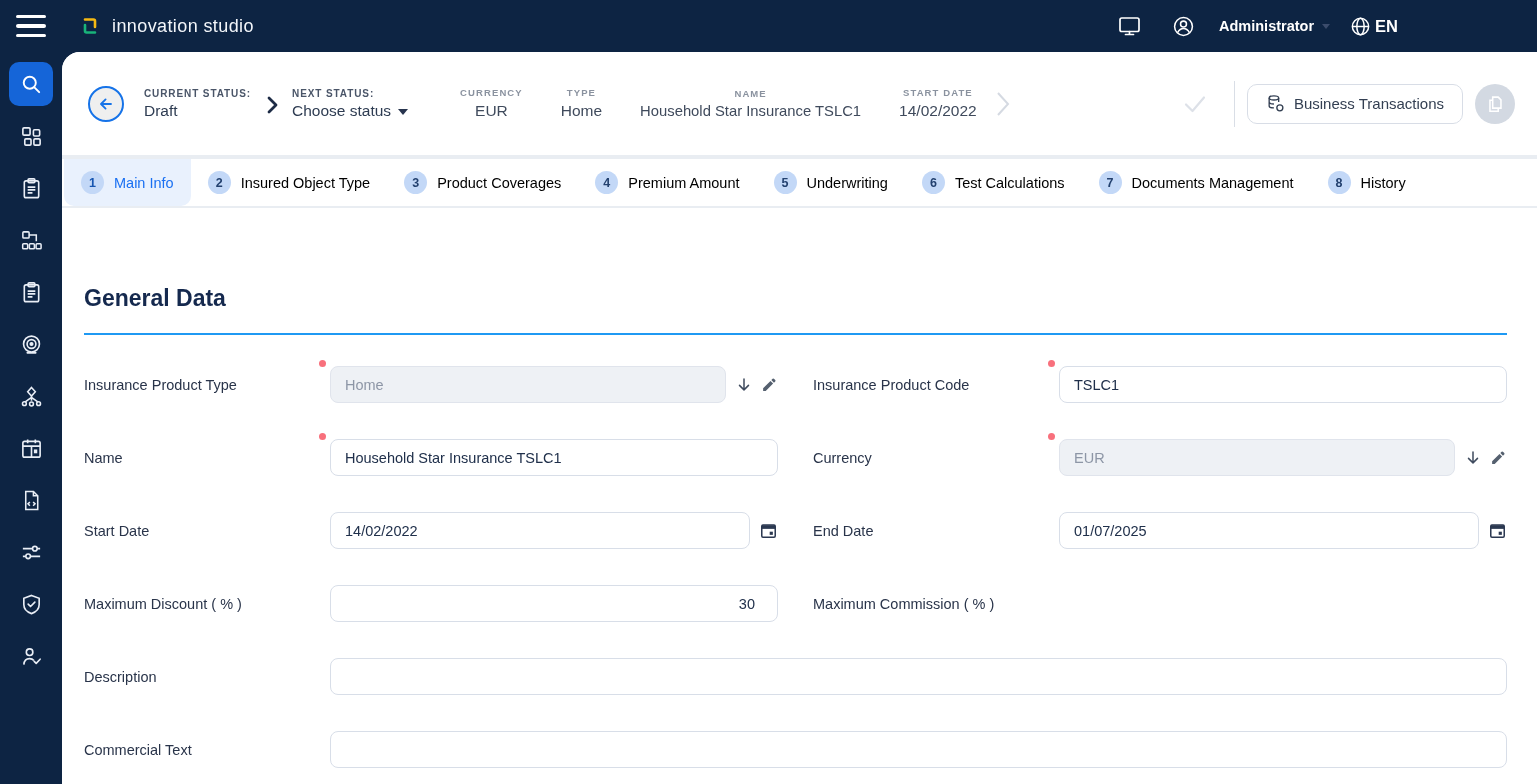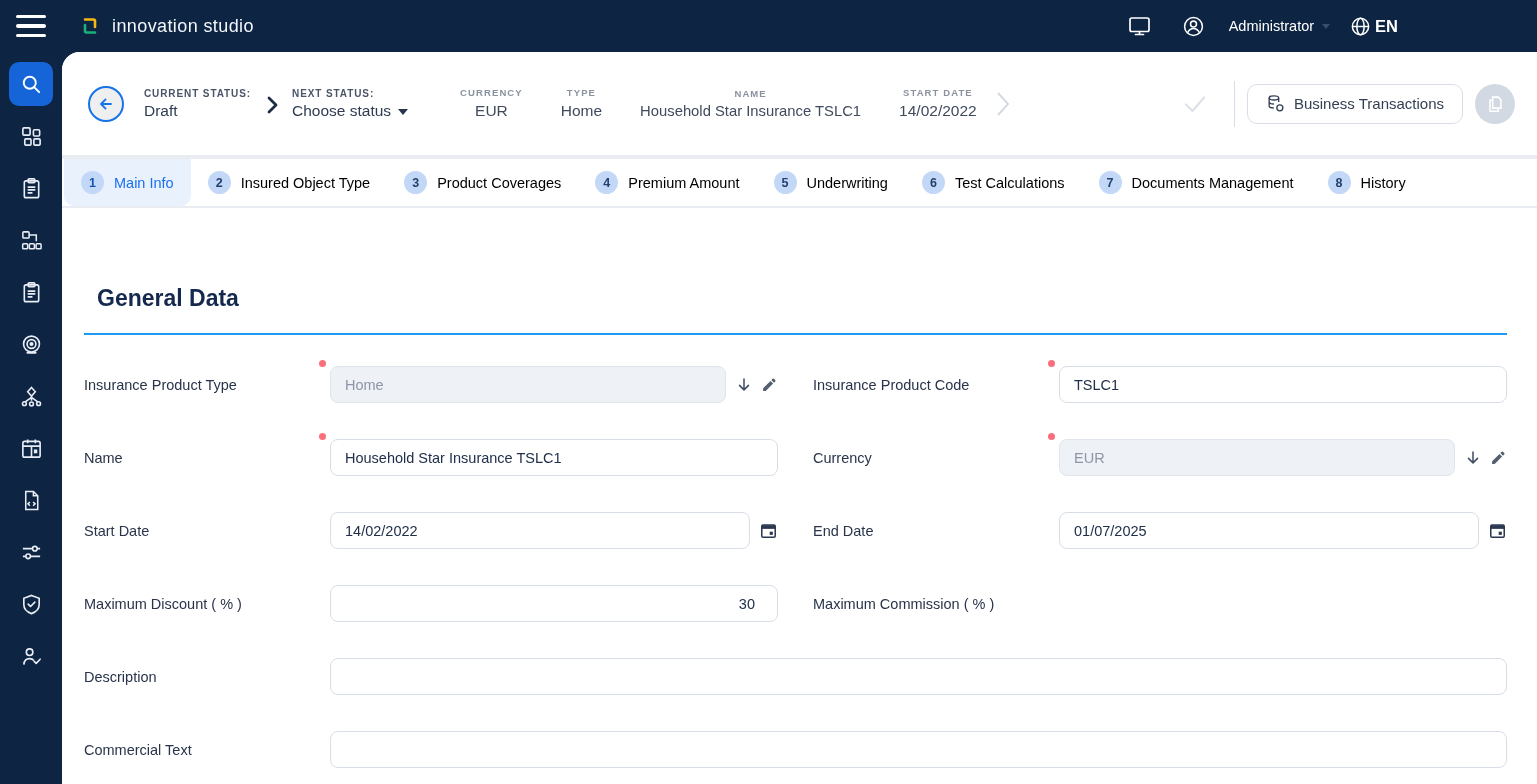--- a/index.html
+++ b/index.html
@@ -9,21 +9,21 @@
   
   .topbar { position:absolute; top:0; left:0; width:1422px; height:52px; background:#0d2443;
             display:flex; align-items:center; z-index:3; }
   .hamburger { margin-left:16px; width:30px; height:22px; display:flex; flex-direction:column;
                justify-content:space-between; cursor:pointer; }
   .hamburger span { display:block; height:3.2px; background:#fff; border-radius:2px; }
   .brand { display:flex; align-items:center; margin-left:32px; gap:10px; }
   .brand-text { color:#f3f6fa; font-size:18px; font-weight:400; letter-spacing:.4px; }
   .topbar-right { margin-left:auto; display:flex; align-items:center; padding-right:24px; gap:0; }
   .tb-ic { display:flex; align-items:center; }
-  .admin-name { color:#ffffff; font-size:14.5px; font-weight:400; margin-left:24px; }
+  .admin-name { color:#ffffff; font-size:14.5px; font-weight:700; margin-left:24px; }
   .admin-caret { width:0; height:0; border-left:4.5px solid transparent; border-right:4.5px solid transparent;
                  border-top:5px solid #3b4c6c; margin-left:8px; margin-right:20px; }
   .lang { color:#ffffff; font-size:16.5px; font-weight:700; display:flex; align-items:center; gap:2px; }
 
   
   .sidebar { position:absolute; top:52px; left:0; width:62px; bottom:0; background:#0d2443;
              display:flex; flex-direction:column; align-items:center; padding-top:10px; z-index:2; }
   .sb-item { width:44px; height:44px; margin-bottom:8px; display:flex; align-items:center;
              justify-content:center; border-radius:10px; cursor:pointer; }
   .sb-item.active { background:#1565d8; }
@@ -65,21 +65,21 @@
   .tab { display:flex; align-items:center; gap:10px; padding:0 17px; cursor:pointer; }
   .tab-badge { width:23px; height:23px; border-radius:50%; background:#c3d8f7; color:#23416f;
                font-size:12.5px; font-weight:700; display:flex; align-items:center; justify-content:center; }
   .tab-label { font-size:14.5px; color:#000000; }
   .tab.active { background:#e9f1fd; border-radius:0 0 10px 10px; }
   .tab.active .tab-label { color:#1a70f2; font-weight:500; }
   .tab.active .tab-badge { color:#1554b0; }
 
   
   .content { padding:0 30px 0 22px; }
-  .section-title { margin-top:77px; font-size:23px; font-weight:600; color:#15294e;margin-left:13px; }
+  .section-title { margin-top:77px; font-size:23px; font-weight:600; color:#15294e; }
   .section-underline { margin-top:21px; height:2px; background:#1f99f3; }
 
   .form { margin-top:31px; }
   .frow { display:grid; grid-template-columns:246px 448px 35px 246px 448px; align-items:center;
           margin-bottom:36px; height:37px; }
   .frow.full { grid-template-columns:246px 1177px; }
   .flabel { font-size:14.5px; color:#29344a; }
   .fwrap { position:relative; display:flex; align-items:center; height:37px; }
   .req-dot { position:absolute; top:-6px; left:-11px; width:7px; height:7px; border-radius:50%;
              background:#f8707c; }

